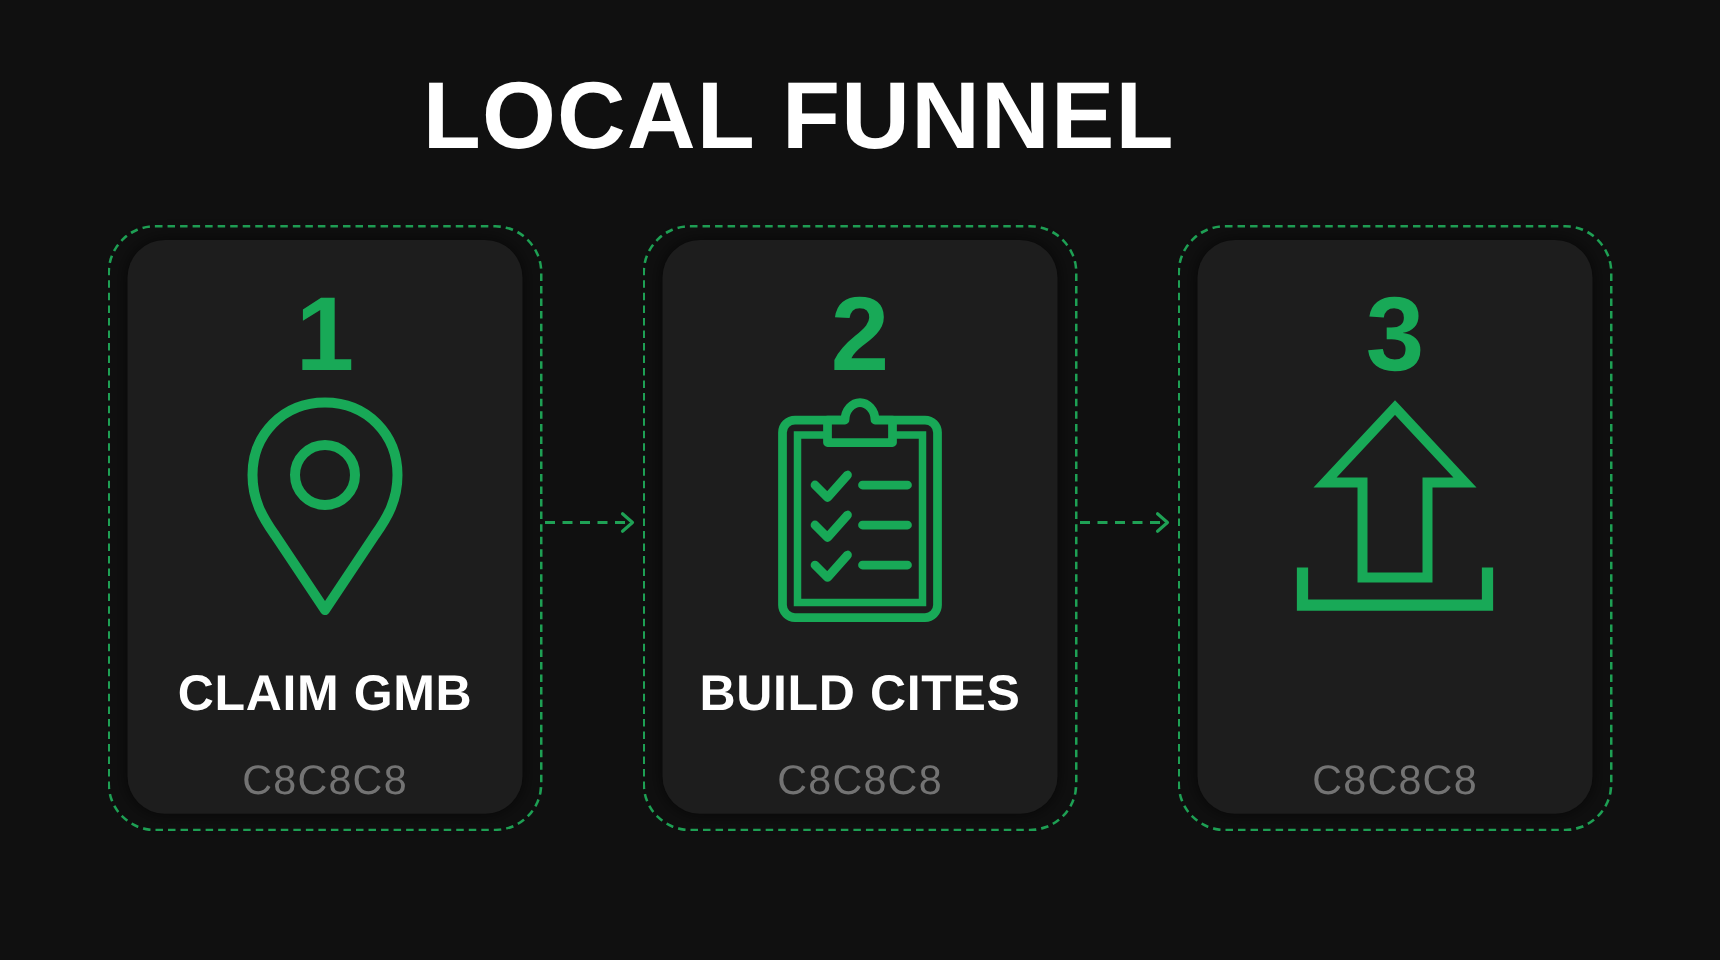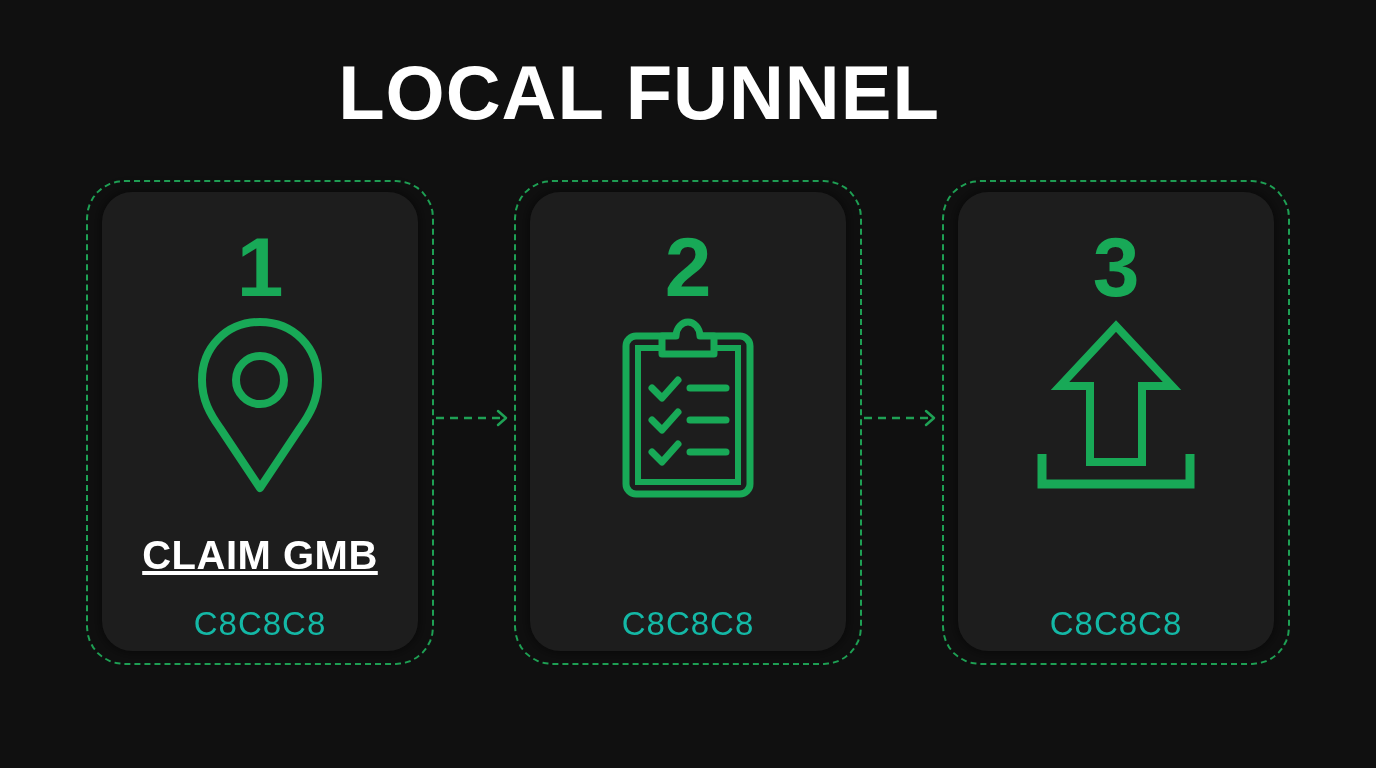--- a/index.html
+++ b/index.html
@@ -25,25 +25,25 @@
     box-shadow:0 0 14px rgba(0,0,0,0.6);
   }
   .num {
     position:absolute; left:0; right:0; top:30px; text-align:center;
     color:#18a957; font-weight:700; font-size:84px; line-height:90px;
   }
   .icon { position:absolute; left:50%; transform:translateX(-50%); top:122px; }
   .label {
     position:absolute; left:0; right:0; top:338px; text-align:center;
     color:#ffffff; font-weight:700; font-size:40px; line-height:50px;
-    letter-spacing:0.5px; white-space:nowrap;text-decoration:underline;
+    letter-spacing:0.5px; white-space:nowrap;
   }
   .sub {
     position:absolute; left:0; right:0; top:412px; text-align:center;
-    color:#14b8a6; font-size:33px; line-height:40px; letter-spacing:1px;
+    color:#737373; font-size:33px; line-height:40px; letter-spacing:1px;
   }
   .connector { position:absolute; top:408px; }
 </style>
 </head>
 <body>
 
 <div class="title">LOCAL FUNNEL</div>
 
 <div class="step" style="left:86px;">
   <div class="outline"></div>
@@ -71,20 +71,21 @@
       <rect x="8" y="22" width="124" height="158" rx="10" fill="none" stroke="#18a957" stroke-width="7"></rect>
       <rect x="20" y="34" width="100" height="134" fill="none" stroke="#18a957" stroke-width="6"></rect>
       <path d="M44 22 L44 40 L96 40 L96 22 L82 22 C82 14 76 8 70 8 C64 8 58 14 58 22 Z" fill="#1d1d1d" stroke="#18a957" stroke-width="7" stroke-linejoin="round"></path>
       <polyline points="34,74 44,84 60,66" fill="none" stroke="#18a957" stroke-width="7" stroke-linecap="round" stroke-linejoin="round"></polyline>
       <line x1="72" y1="74" x2="108" y2="74" stroke="#18a957" stroke-width="7" stroke-linecap="round"></line>
       <polyline points="34,106 44,116 60,98" fill="none" stroke="#18a957" stroke-width="7" stroke-linecap="round" stroke-linejoin="round"></polyline>
       <line x1="72" y1="106" x2="108" y2="106" stroke="#18a957" stroke-width="7" stroke-linecap="round"></line>
       <polyline points="34,138 44,148 60,130" fill="none" stroke="#18a957" stroke-width="7" stroke-linecap="round" stroke-linejoin="round"></polyline>
       <line x1="72" y1="138" x2="108" y2="138" stroke="#18a957" stroke-width="7" stroke-linecap="round"></line>
     </svg>
+    <div class="label">BUILD CITES</div>
     <div class="sub">C8C8C8</div>
   </div>
 </div>
 
 <svg class="connector" style="left:862px;" width="80" height="20" viewBox="0 0 80 20">
   <line x1="2" y1="10" x2="70" y2="10" stroke="#1fa155" stroke-width="2.5" stroke-dasharray="8 6"></line>
   <polyline points="64,3 72,10 64,17" fill="none" stroke="#1fa155" stroke-width="2.5" stroke-linecap="round" stroke-linejoin="round"></polyline>
 </svg>
 
 <div class="step" style="left:942px;">

